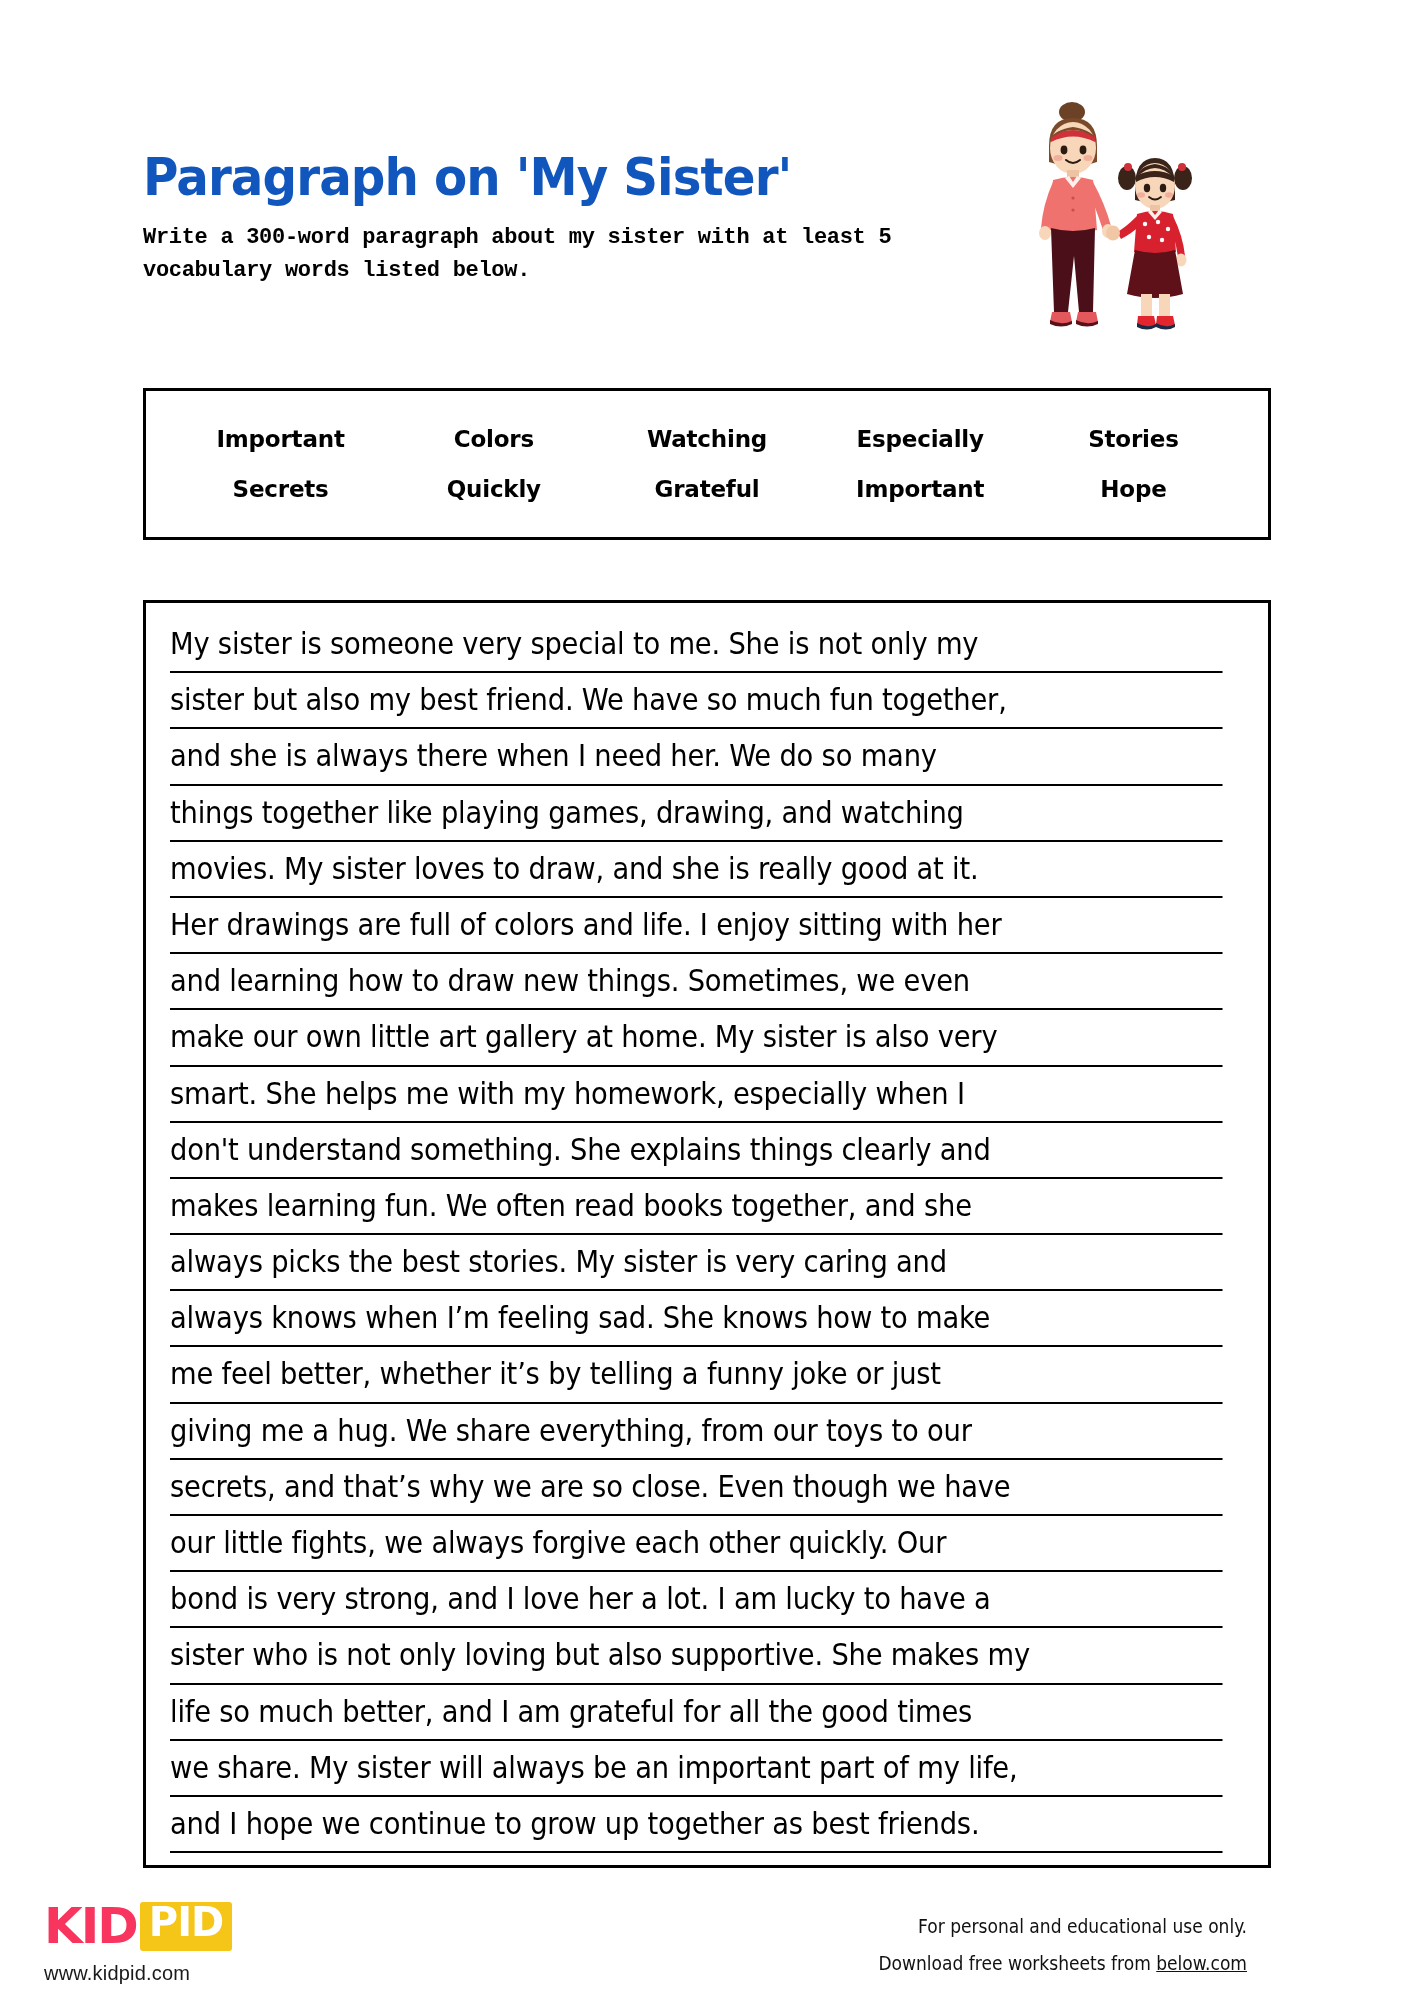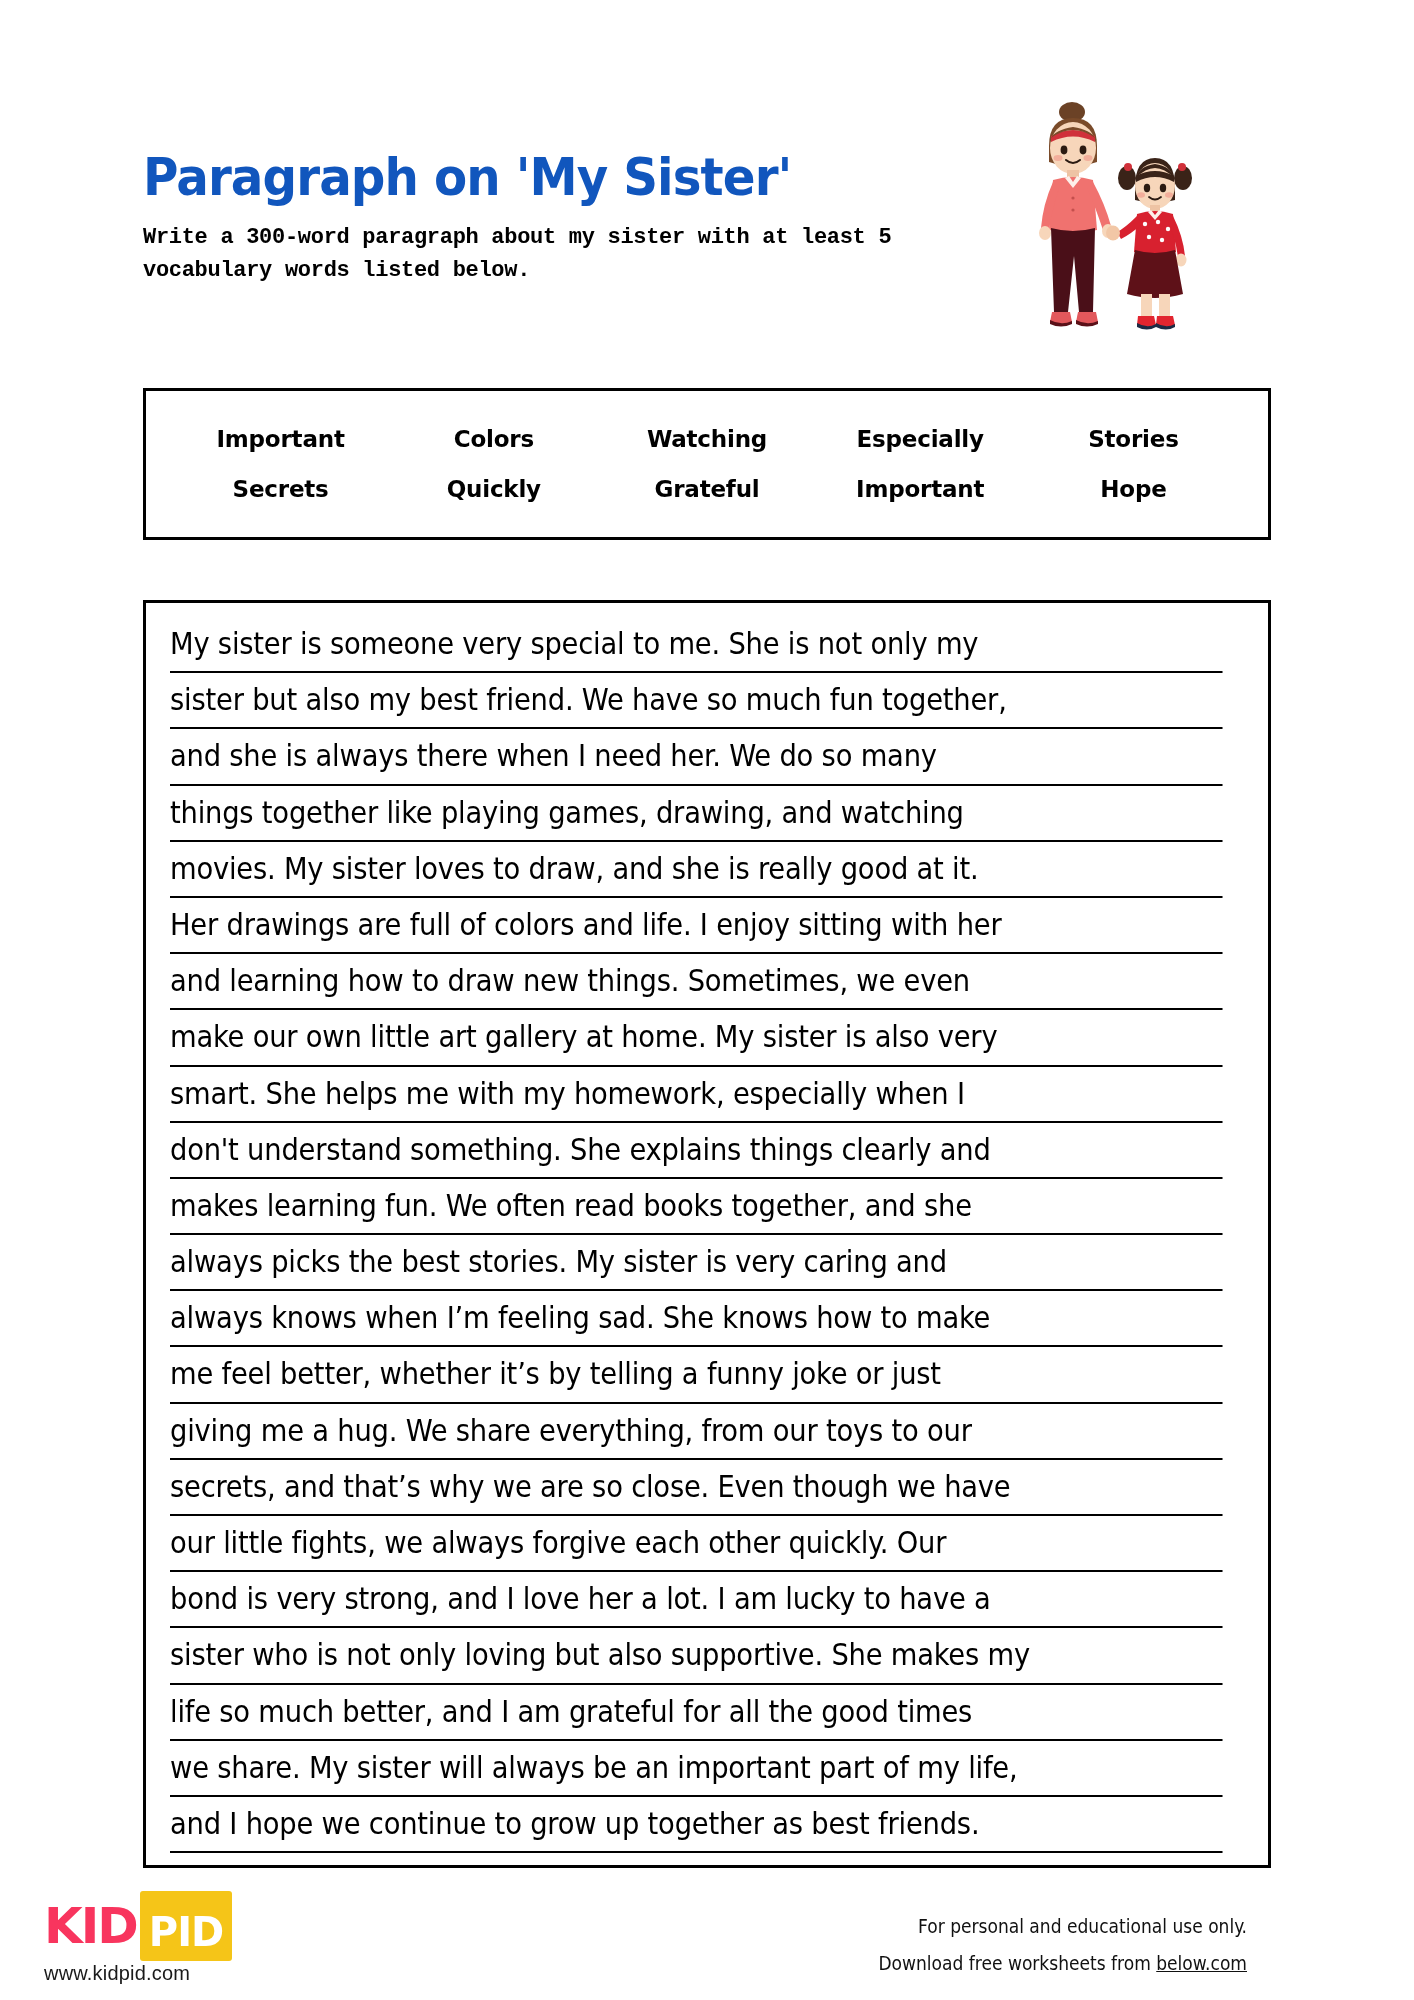--- a/index.html
+++ b/index.html
@@ -149,21 +149,21 @@
   }
 
   .logo-pid-badge {
     background: #f5c518;
     color: #ffffff;
     font-family: "DejaVu Sans", sans-serif;
     font-size: 40px;
     font-weight: bold;
     letter-spacing: -1px;
     line-height: 1;
-    padding: 21px 9px 9px 9px;
+    padding: 0 9px 9px 9px;
     margin-left: 3px;
     border-radius: 3px;
   }
 
   .logo-url {
     margin-top: 8px;
     font-family: "Liberation Sans", sans-serif;
     font-size: 20px;
     color: #1a1a1a;
     letter-spacing: 0.2px;

